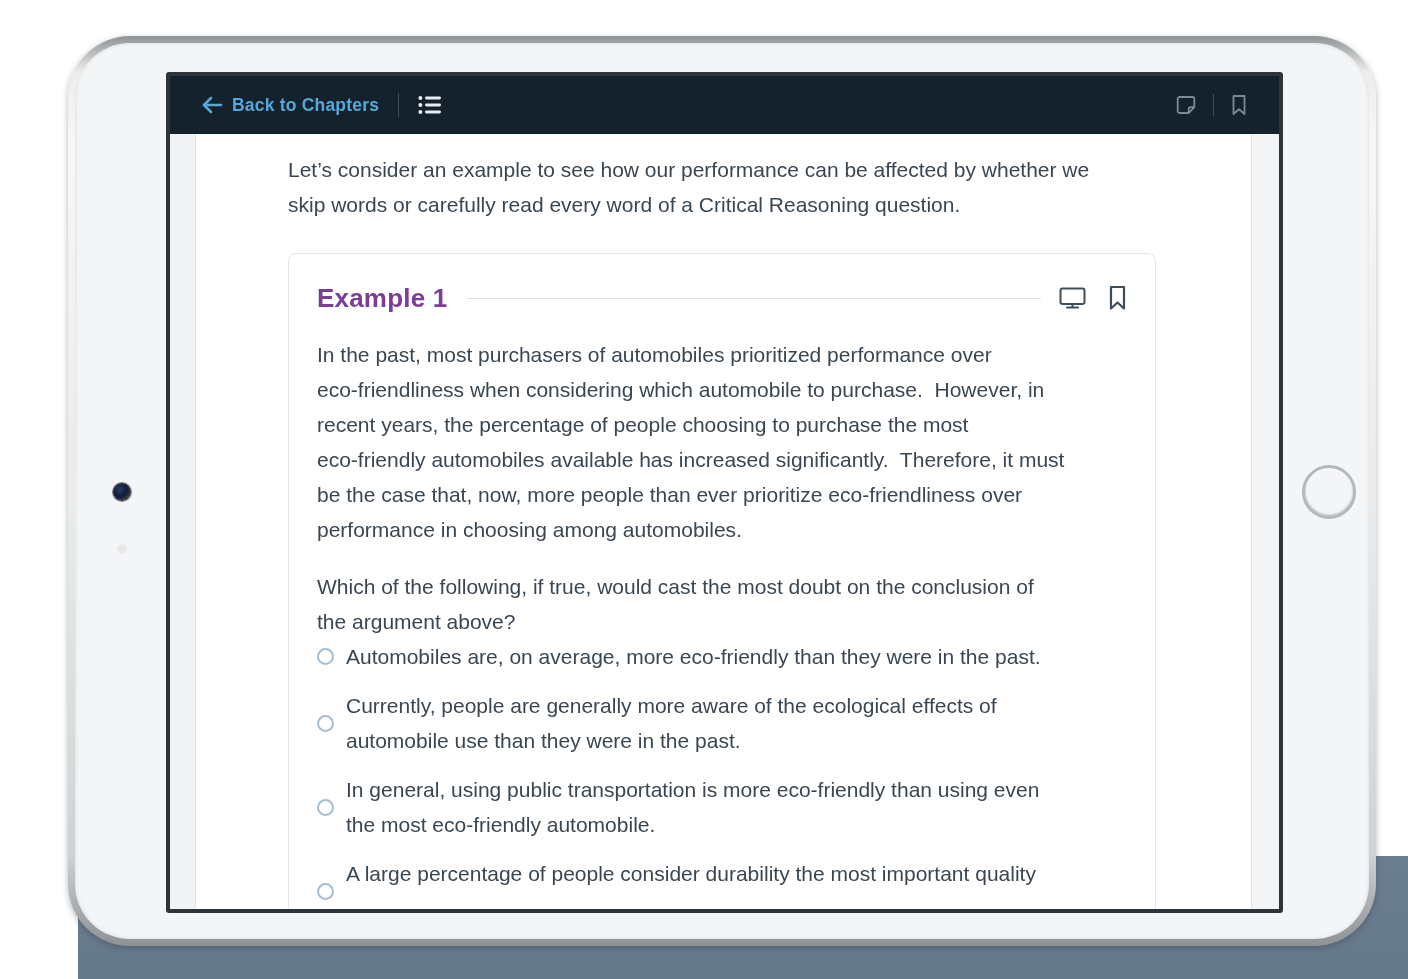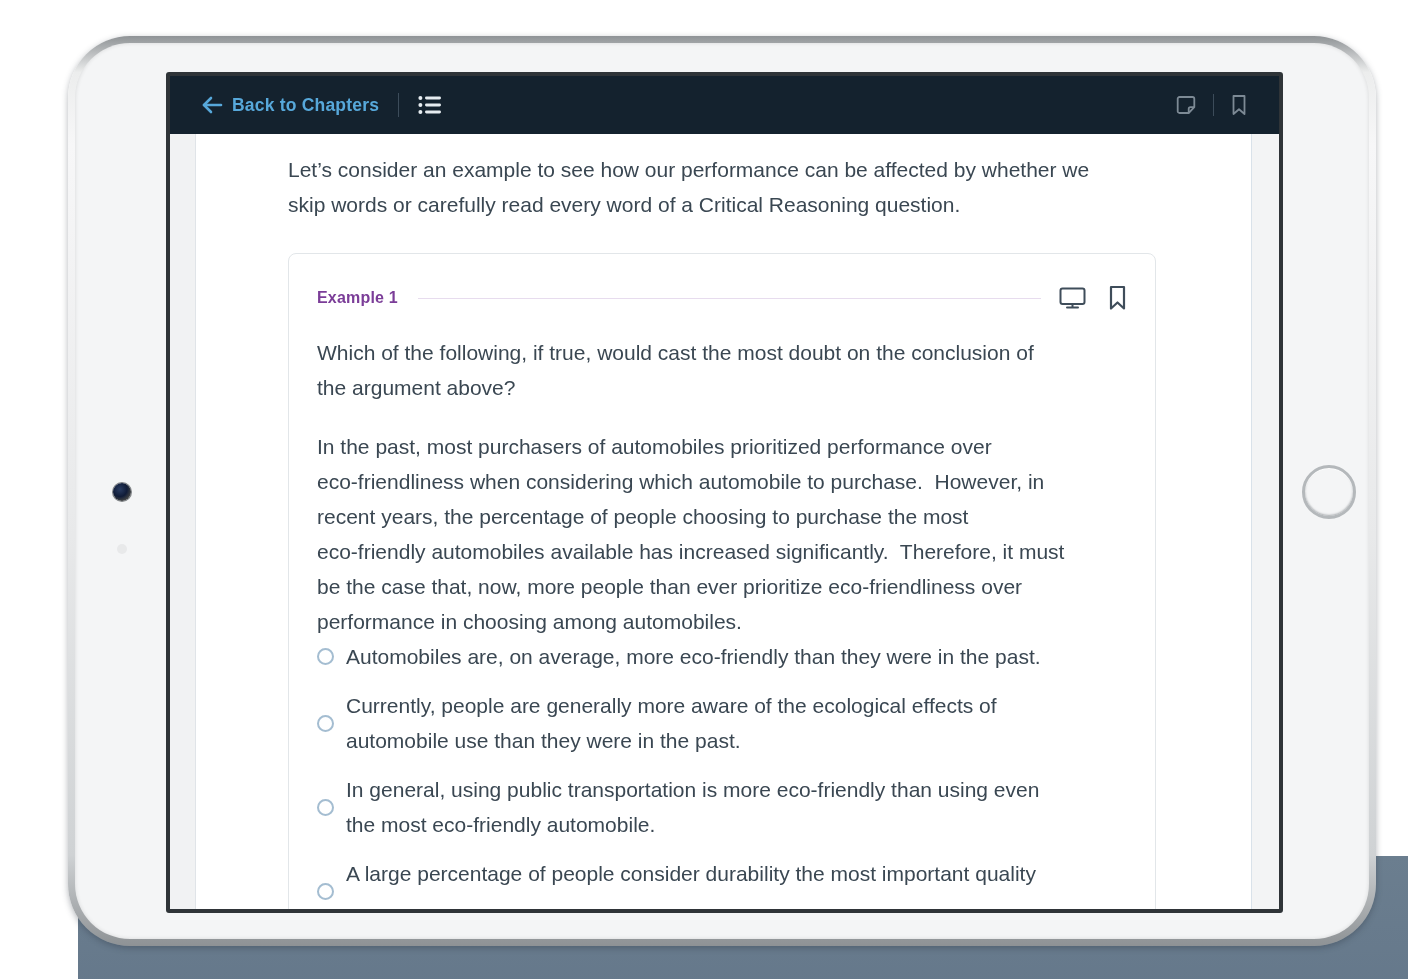--- a/index.html
+++ b/index.html
@@ -118,21 +118,21 @@
     margin-top: 31px;
     width: 868px;
     background: #ffffff;
     border: 1px solid #e2e6e9;
     border-radius: 8px;
     padding: 29px 28px 60px 28px;
     min-height: 760px;
   }
   .card-header { display: flex; align-items: center; height: 30px; }
   .card-title {
-    font-size: 16px; font-weight: bold; color: #7b3d98; letter-spacing: .2px;
+    font-size: 26px; font-weight: bold; color: #7b3d98; letter-spacing: .2px;
     white-space: nowrap;
     text-align: center;
   }
   .header-rule {
     flex: 1 1 auto; height: 1px;
     background: #e7dcee;
     margin: 0 18px 0 20px;
   }
   .card-icons { display: flex; align-items: center; gap: 22px; }
 
@@ -235,30 +235,30 @@
                   </svg>
                 </span>
                 <span class="icon-btn">
                   <svg width="19" height="26" viewBox="0 0 19 26" fill="none" stroke="#3f4d5a" stroke-width="2.2" stroke-linejoin="round">
                     <path d="M3 2 h13 v21.5 l-6.5 -6 -6.5 6 z"></path>
                   </svg>
                 </span>
               </span>
             </div>
 
-            <p class="body-text question">Which of the following, if true, would cast the most doubt on the conclusion of
-the argument above?</p>
-
             <p class="body-text passage">In the past, most purchasers of automobiles prioritized performance over
 eco-friendliness when considering which automobile to purchase.  However, in
 recent years, the percentage of people choosing to purchase the most
 eco-friendly automobiles available has increased significantly.  Therefore, it must
 be the case that, now, more people than ever prioritize eco-friendliness over
 performance in choosing among automobiles.</p>
 
+            <p class="body-text question">Which of the following, if true, would cast the most doubt on the conclusion of
+the argument above?</p>
+
             <div class="options">
   <div class="option-row">
     <span class="radio"></span>
     <div class="opt-text">Automobiles are, on average, more eco-friendly than they were in the past.</div>
   </div>
 
   <div class="option-row">
     <span class="radio"></span>
     <div class="opt-text">Currently, people are generally more aware of the ecological effects of
 automobile use than they were in the past.</div>

